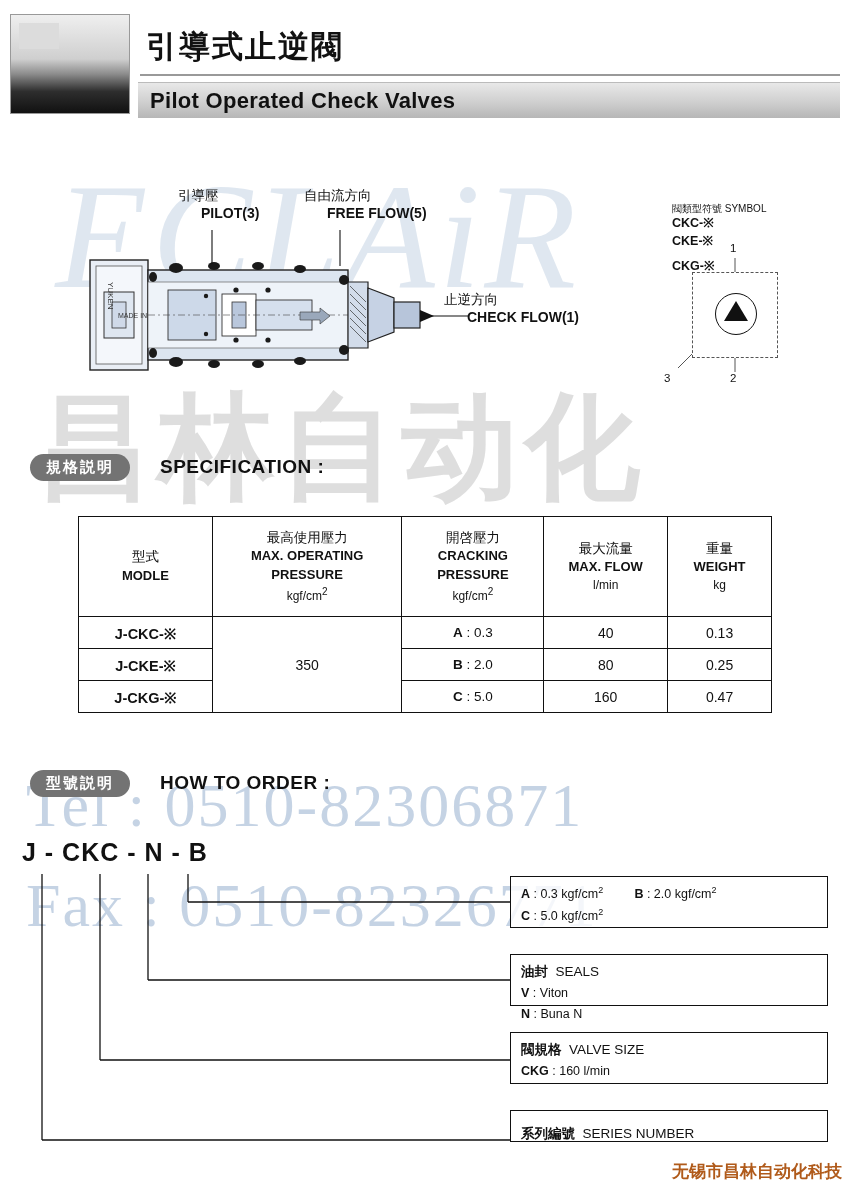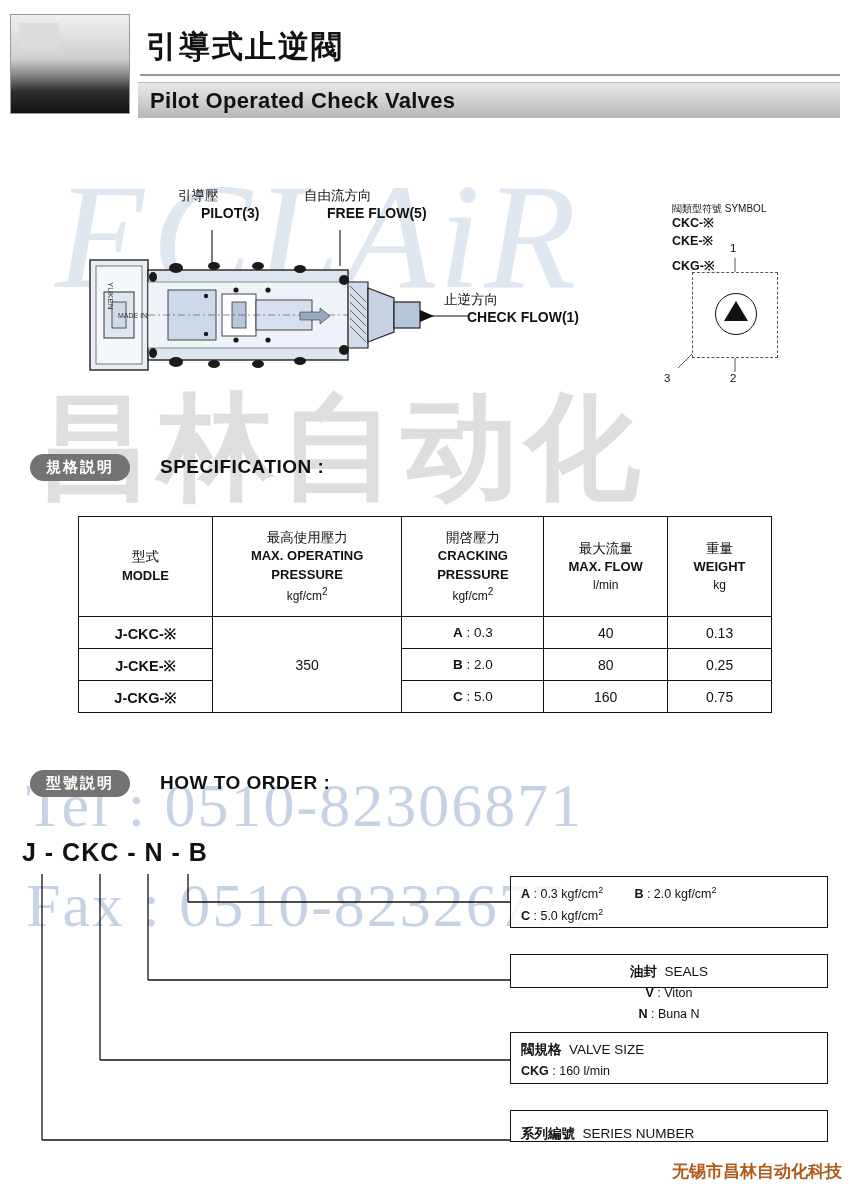--- a/index.html
+++ b/index.html
@@ -350,21 +350,21 @@
       </td>
       <td>80</td>
       <td>0.25</td>
     </tr>
     <tr>
       <td class="model">J-CKG-※</td>
       <td class="crack">
         <b>C</b> : <span>5.0</span>
       </td>
       <td>160</td>
-      <td>0.75</td>
+      <td>0.47</td>
     </tr>
   </tbody>
 </table>
 
 <div class="badge" style="left:30px; top:770px;">型號説明</div>
 <div class="badge-en" style="left:160px; top:772px;">HOW TO ORDER :</div>
 
 <div class="code-line">J - CKC - N - B</div>
 
 <svg width="850" height="330" style="position:absolute;left:0;top:860px;">
@@ -386,21 +386,21 @@
   <div class="row">
     <b>A</b> : 0.3 kgf/cm<sup>2</sup>
     &nbsp;&nbsp;&nbsp;&nbsp;&nbsp;&nbsp;&nbsp;
     <b>B</b> : 2.0 kgf/cm<sup>2</sup>
   </div>
   <div class="row">
     <b>C</b> : 5.0 kgf/cm<sup>2</sup>
   </div>
 </div>
 
-<div class="obox" style="left:510px; top:954px; width:318px; height:34px;text-align:center;">
+<div class="obox" style="left:510px; top:954px; width:318px; height:52px;">
   <div class="ttl">
     <b>油封</b>&nbsp; <span>SEALS</span>
   </div>
   <div class="row">
     <b>V</b> <span>: Viton</span>
   </div>
   <div class="row">
     <b>N</b> <span>: Buna N</span>
   </div>
 </div>

